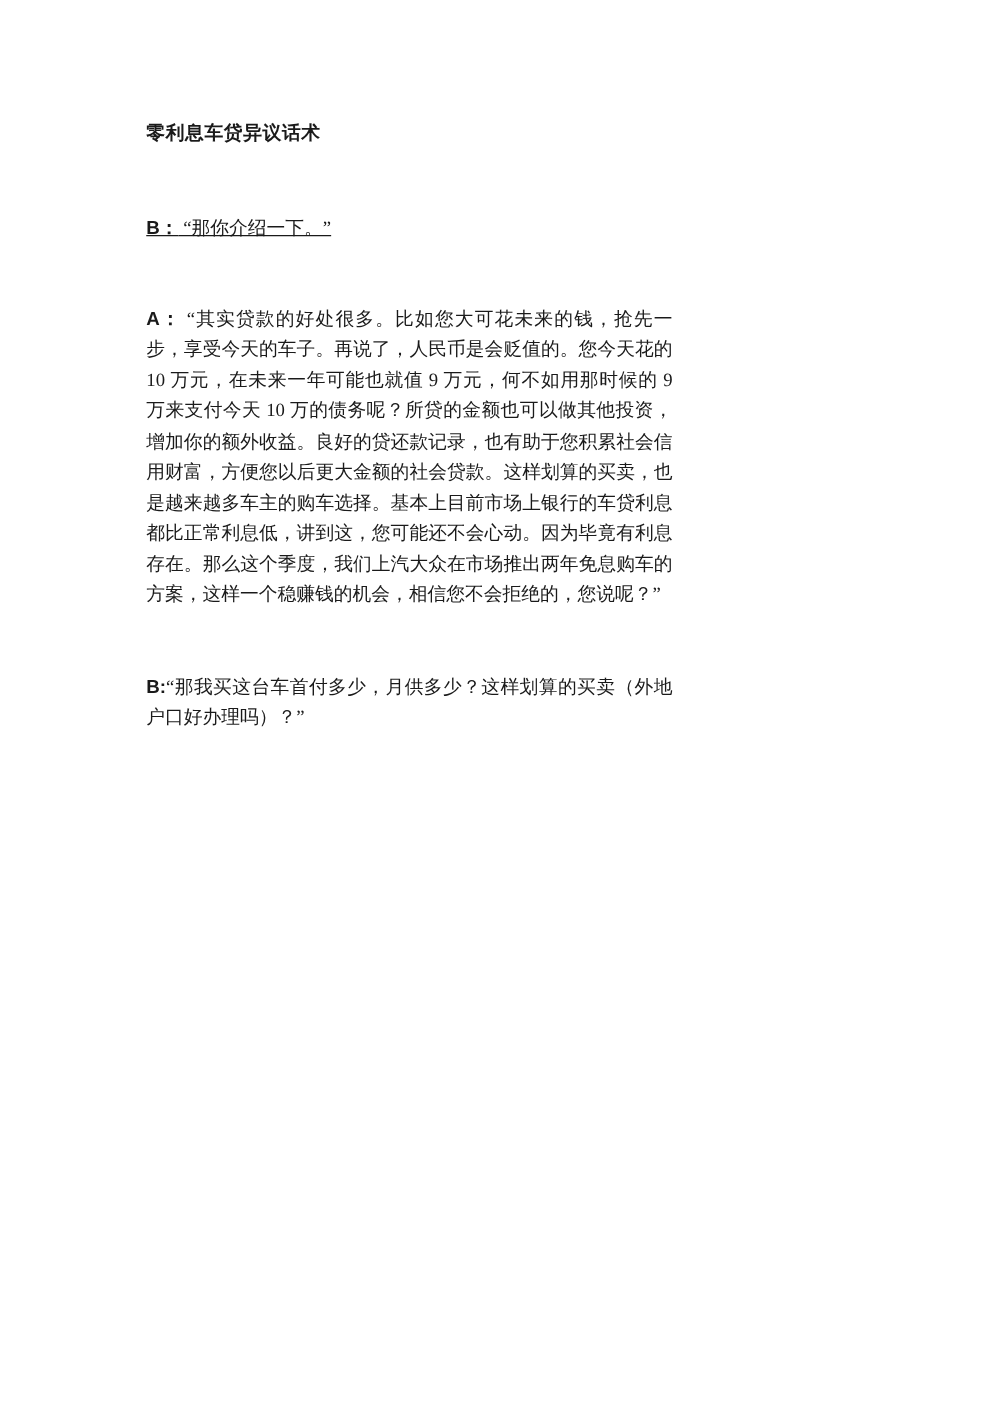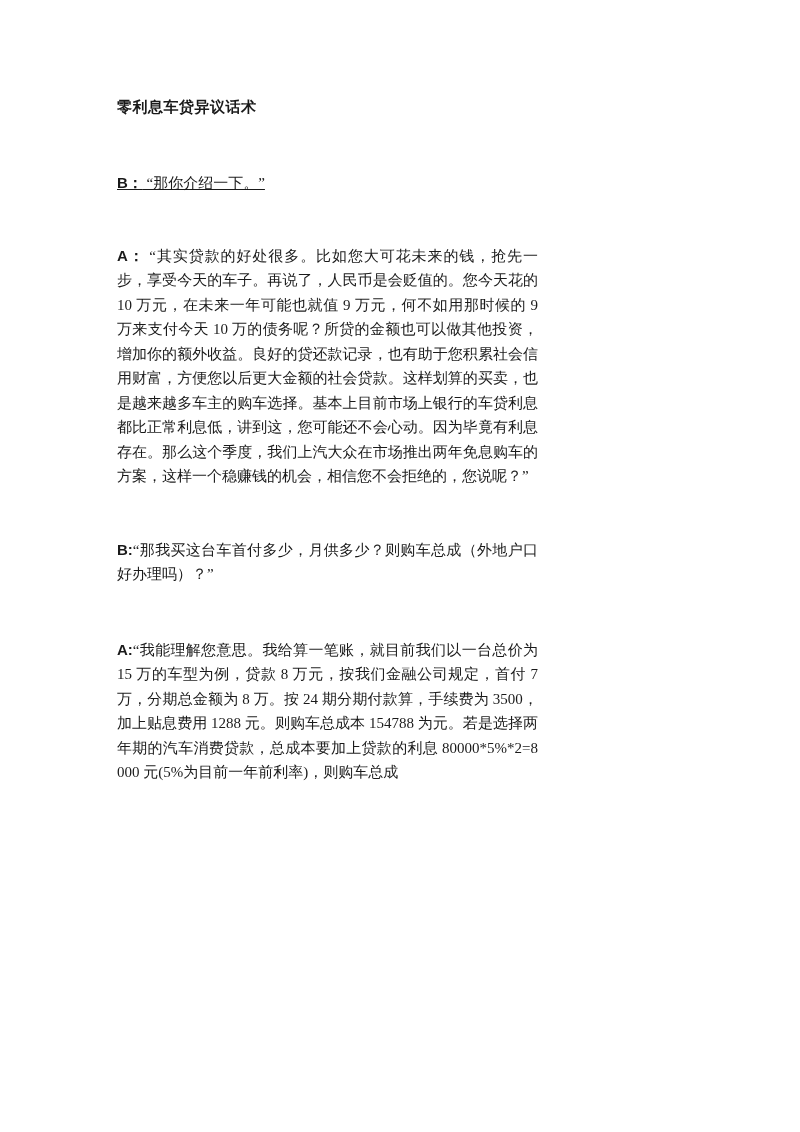--- a/index.html
+++ b/index.html
@@ -51,19 +51,18 @@
 
 <div class="page">
 
   <h1 class="doc-title">零利息车贷异议话术</h1>
 
 
   <p class="para p2"><span class="speaker">B：</span><span> “那你介绍一下。”</span></p>
 
   <p class="para p3"><span class="speaker">A：</span><span> “其实贷款的好处很多。比如您大可花未来的钱，抢先一步，享受今天的车子。再说了，人民币是会贬值的。您今天花的 10 万元，在未来一年可能也就值 9 万元，何不如用那时候的 9 万来支付今天 10 万的债务呢？所贷的金额也可以做其他投资，增加你的额外收益。良好的贷还款记录，也有助于您积累社会信用财富，方便您以后更大金额的社会贷款。这样划算的买卖，也是越来越多车主的购车选择。基本上目前市场上银行的车贷利息都比正常利息低，讲到这，您可能还不会心动。因为毕竟有利息存在。那么这个季度，我们上汽大众在市场推出两年免息购车的方案，这样一个稳赚钱的机会，相信您不会拒绝的，您说呢？”</span></p>
 
-  <p class="para p4"><span class="speaker">B:</span><span>“那我买这台车首付多少，月供多少？则购车总成（外地户口好办理吗）？”</span></p>
+  <p class="para p4"><span class="speaker">B:</span><span>“那我买这台车首付多少，月供多少？这样划算的买卖（外地户口好办理吗）？”</span></p>
 
 
 
-  <p class="para p7"><span class="speaker">A:</span><span>“我能理解您意思。我给算一笔账，就目前我们以一台总价为 15 万的车型为例，贷款 8 万元，按我们金融公司规定，首付 7 万，分期总金额为 8 万。按 24 期分期付款算，手续费为 3500，加上贴息费用 1288 元。则购车总成本 154788 为元。若是选择两年期的汽车消费贷款，总成本要加上贷款的利息 80000*5%*2=8000 元(5%为目前一年前利率)，则购车总成</span></p>
 
 </div>
 
 </body></html>

